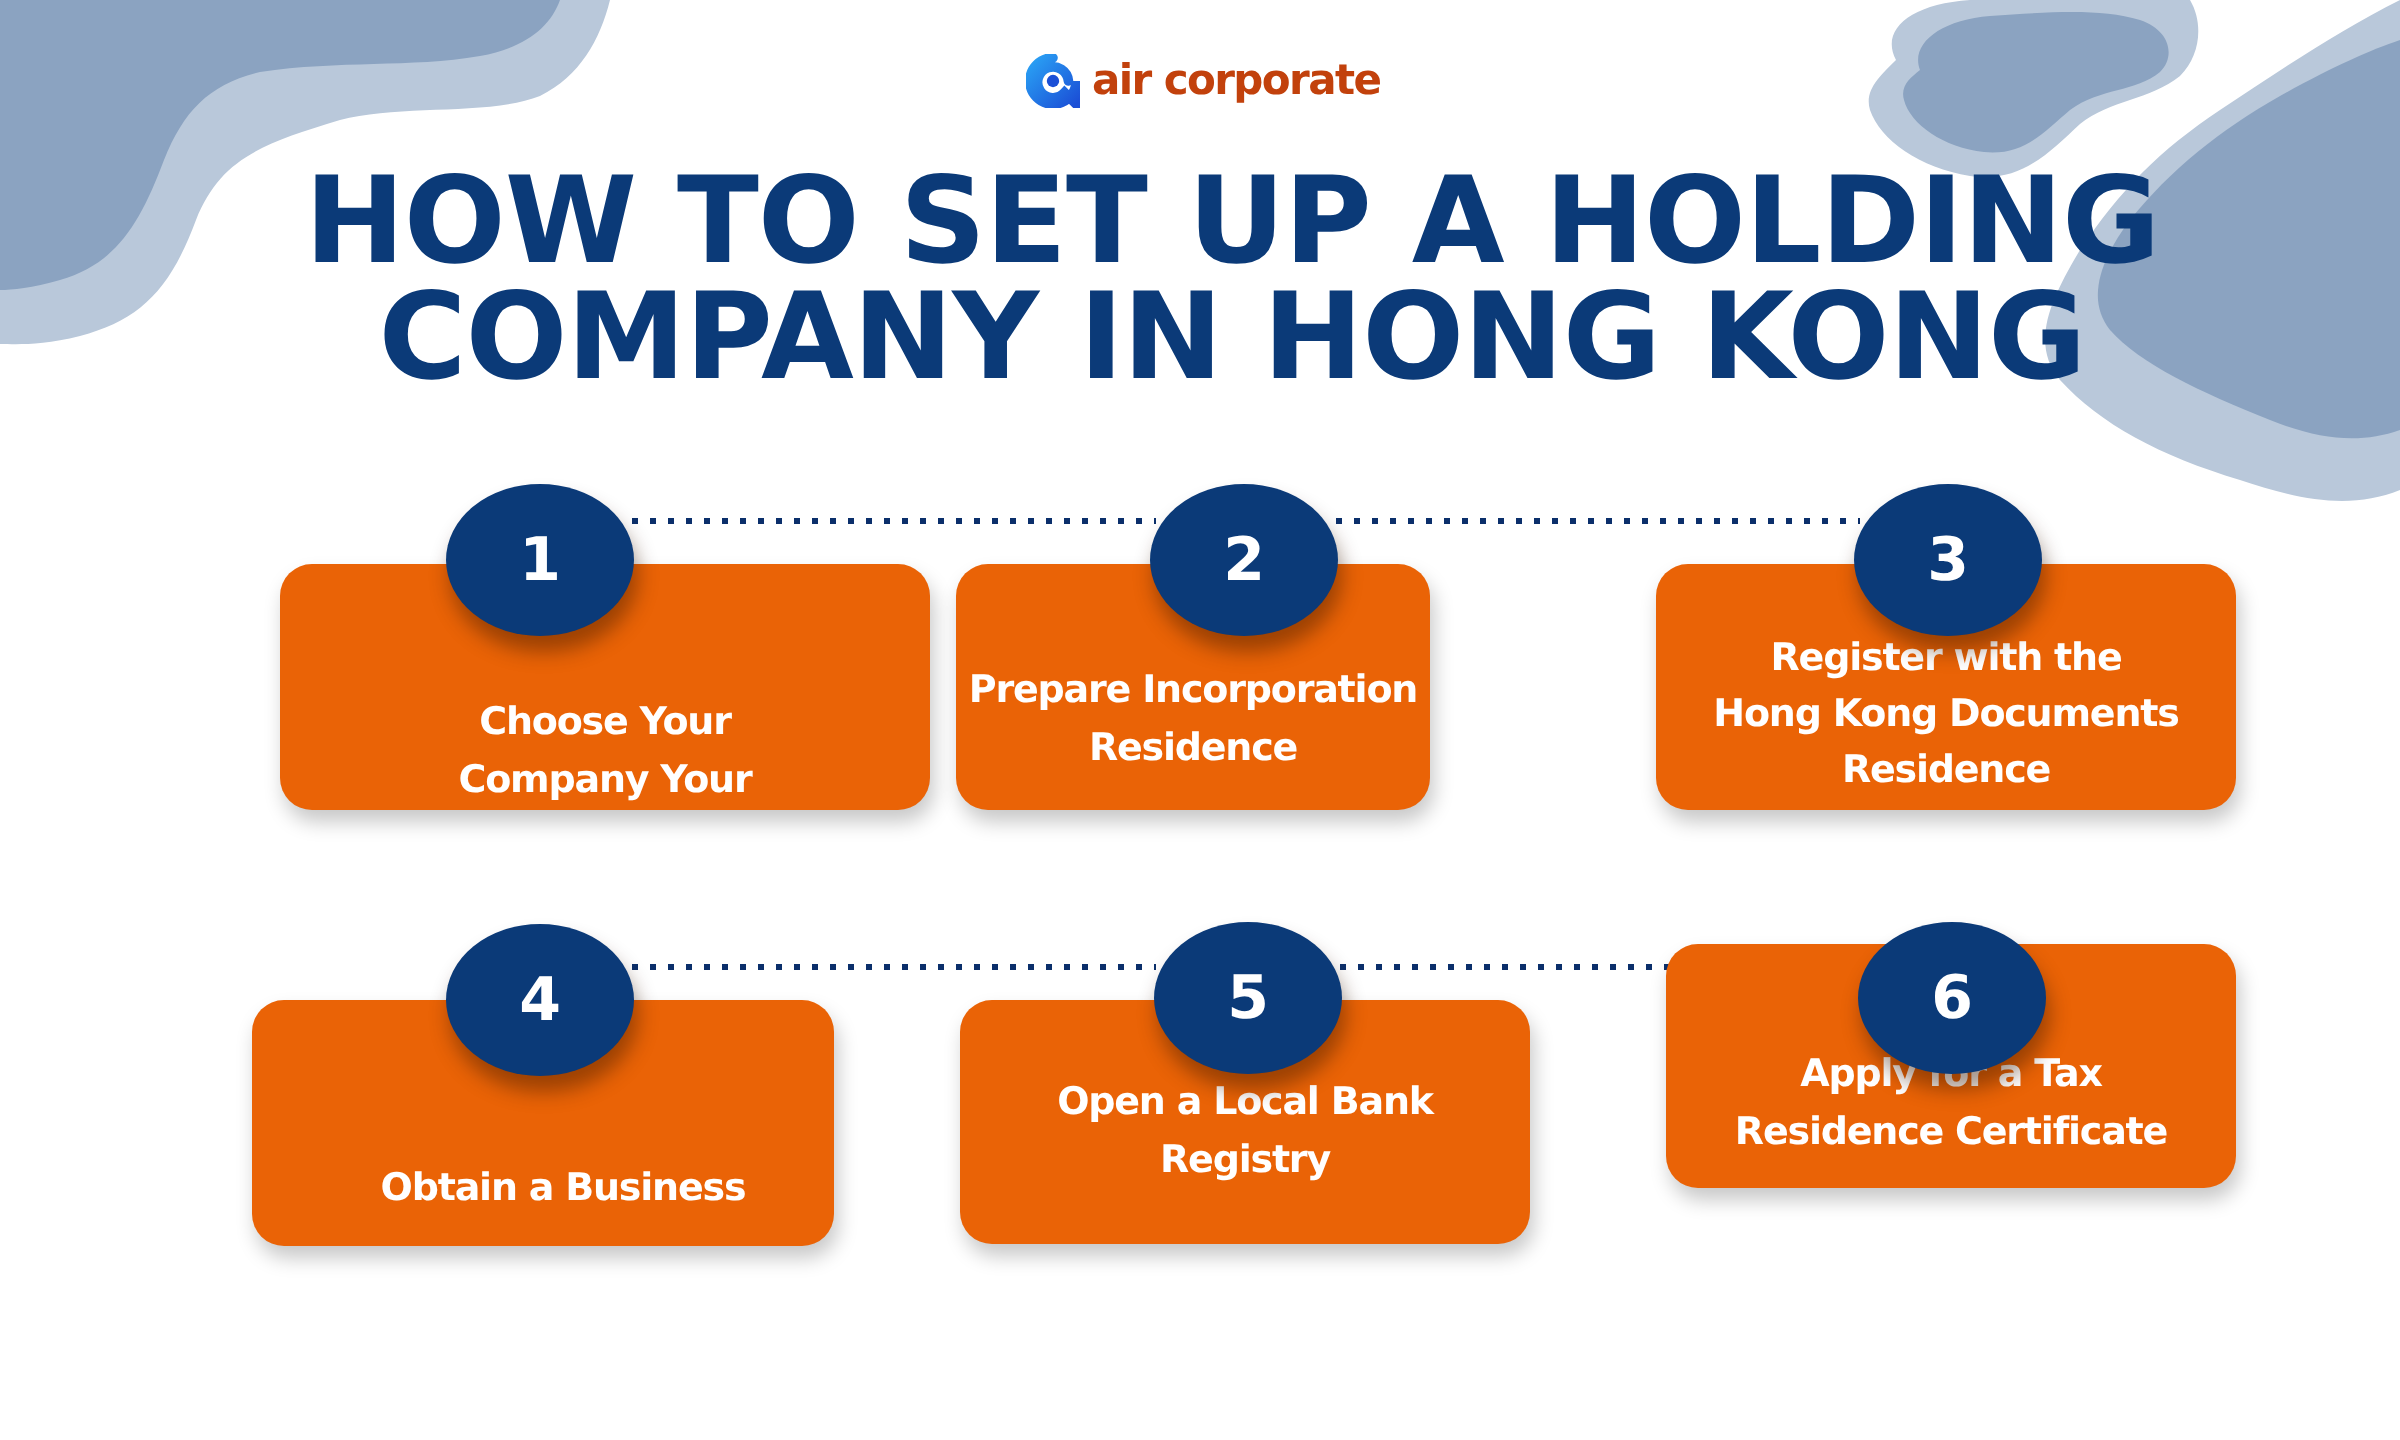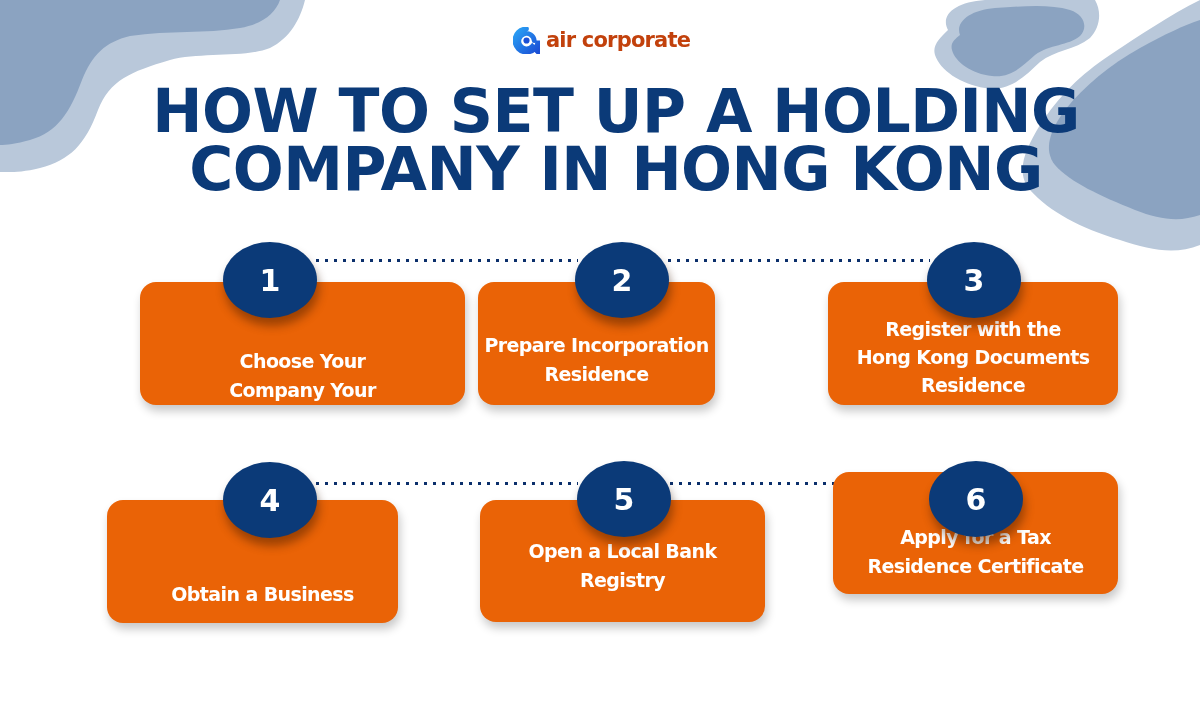--- a/index.html
+++ b/index.html
@@ -108,21 +108,21 @@
 
 <div class="card" style="left:828px; top:282px; width:290px; height:123px; padding-bottom:6px;">
   <div class="card-text" style="line-height:28px;">
     <div>Register with the</div>
     <div>Hong Kong Documents</div>
     <div>Residence</div>
   </div>
 </div>
 <div class="badge" style="left:927px; top:242px;">3</div>
 
-<div class="card" style="left:107px; top:500px; width:291px; height:123px; padding-bottom:14px;padding-left:20px;">
+<div class="card" style="left:126px; top:500px; width:291px; height:123px; padding-bottom:14px;padding-left:20px;">
   <div class="card-text">
     <div>Obtain a Business</div>
   </div>
 </div>
 <div class="badge" style="left:223px; top:462px;">4</div>
 
 <div class="card" style="left:480px; top:500px; width:285px; height:122px; padding-bottom:27px;">
   <div class="card-text">
     <div>Open a Local Bank</div>
     <div>Registry</div>

